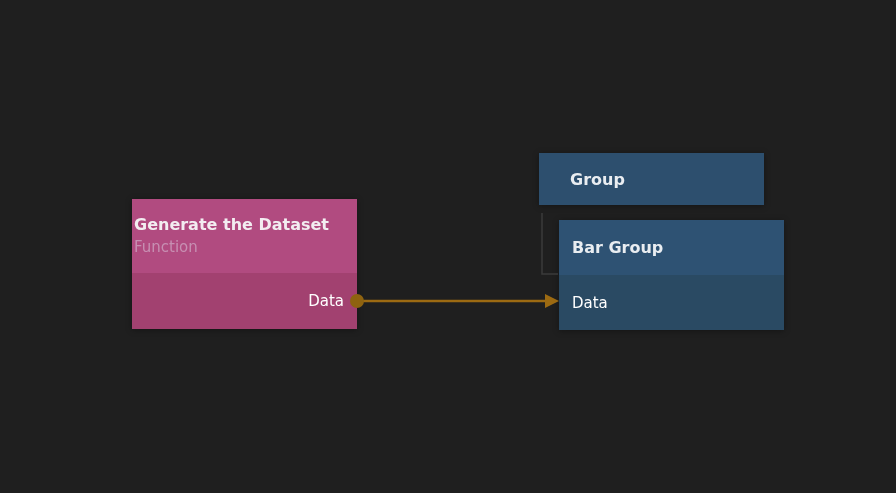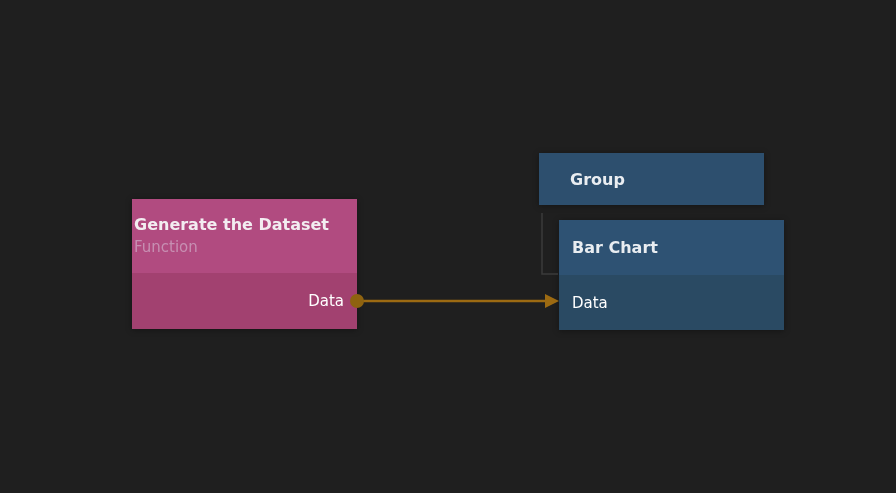--- a/index.html
+++ b/index.html
@@ -79,20 +79,20 @@
       <div class="port-label">Data</div>
     </div>
   </div>
 
   <div class="node node-group">
     <div class="title">Group</div>
   </div>
 
   <div class="node node-bar">
     <div class="hdr">
-      <div class="title">Bar Chart</div>
+      <div class="title">Bar Group</div>
     </div>
     <div class="body">
       <div class="port-label">Data</div>
     </div>
   </div>
 
 </div>
 
 </body></html>

